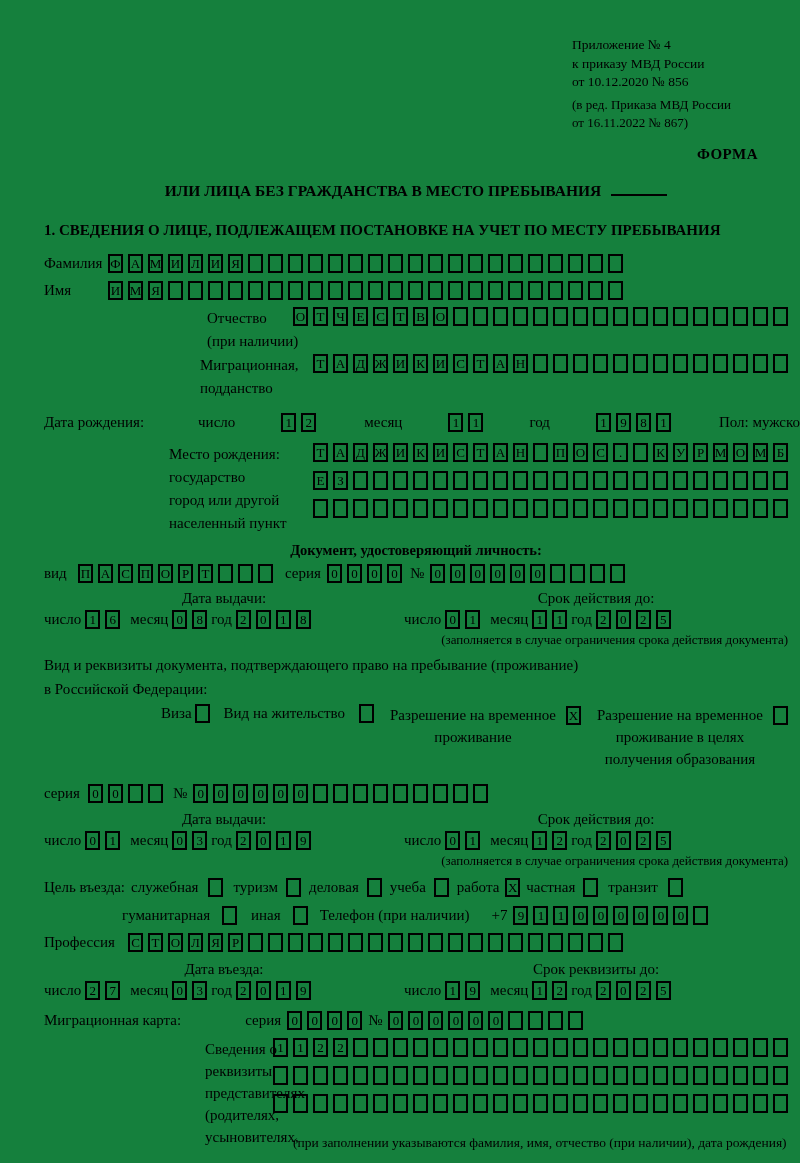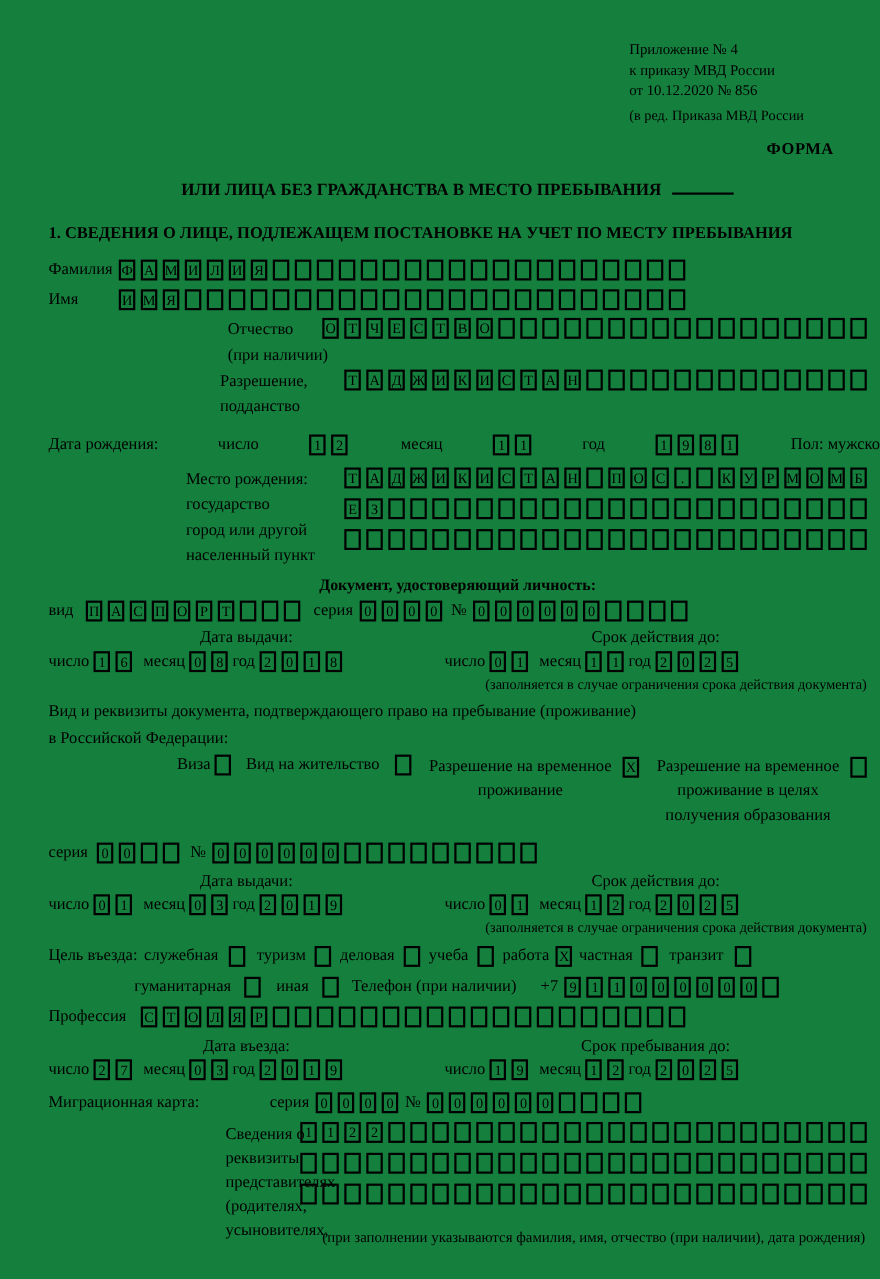--- a/index.html
+++ b/index.html
@@ -40,20 +40,21 @@
 <body>
 
 <div class="page">
 
   <div class="hdr">
     <div>Приложение № 4</div>
     <div>к приказу МВД России</div>
     <div>от 10.12.2020 № 856</div>
     <div class="amend">
       <div>(в ред. Приказа МВД России</div>
+      <div>от 16.11.2022 № 867)</div>
     </div>
   </div>
 
   <div class="forma">ФОРМА</div>
 
   <div class="title">
     <div><span>ИЛИ ЛИЦА БЕЗ ГРАЖДАНСТВА В МЕСТО ПРЕБЫВАНИЯ</span><span class="blank-line"></span></div>
   </div>
 
   <div class="sect">1. СВЕДЕНИЯ О ЛИЦЕ, ПОДЛЕЖАЩЕМ ПОСТАНОВКЕ НА УЧЕТ ПО МЕСТУ ПРЕБЫВАНИЯ</div>
@@ -151,21 +152,21 @@
         <span class="cell"></span>
         <span class="cell"></span>
         <span class="cell"></span>
         <span class="cell"></span>
         <span class="cell"></span>
       </span>
   </div>
 
   <div class="rowt" style="margin-top:1px;">
     <span class="lblcol" style="width:113px;">
-      <div>Разрешение,</div>
+      <div>Миграционная,</div>
       <div>подданство</div>
     </span>
     <span class="cells">
         <span class="cell">Т</span>
         <span class="cell">А</span>
         <span class="cell">Д</span>
         <span class="cell">Ж</span>
         <span class="cell">И</span>
         <span class="cell">К</span>
         <span class="cell">И</span>
@@ -585,21 +586,21 @@
         <span class="cell"></span>
         <span class="cell"></span>
         <span class="cell"></span>
         <span class="cell"></span>
         <span class="cell"></span>
       </span>
   </div>
 
   <div class="row" style="margin-top:9px;">
     <span class="dh wleft">Дата въезда:</span>
-    <span class="dh wright">Срок пребывания до:</span>
+    <span class="dh wright">Срок реквизиты до:</span>
   </div>
   <div class="row" style="margin-top:3px;">
     <span class="dline wleft">
       <span class="lbl">число</span>
       <span class="cells">
           <span class="cell">2</span>
           <span class="cell">7</span>
         </span>
       <span class="lbl ml6">месяц</span>
       <span class="cells">

